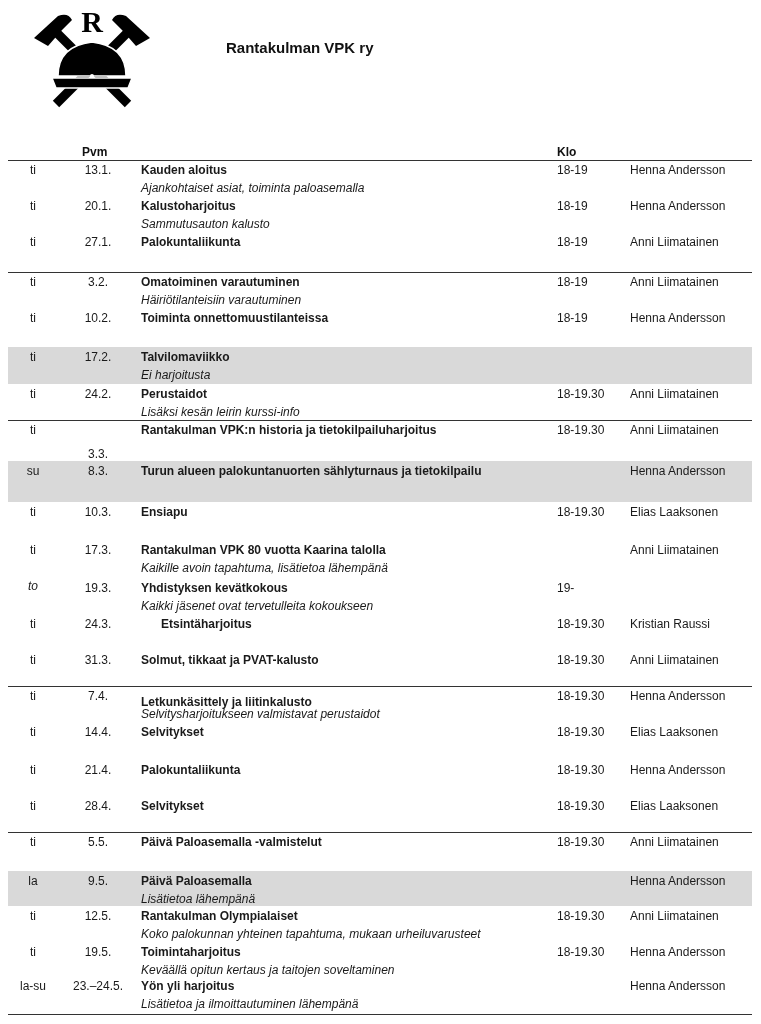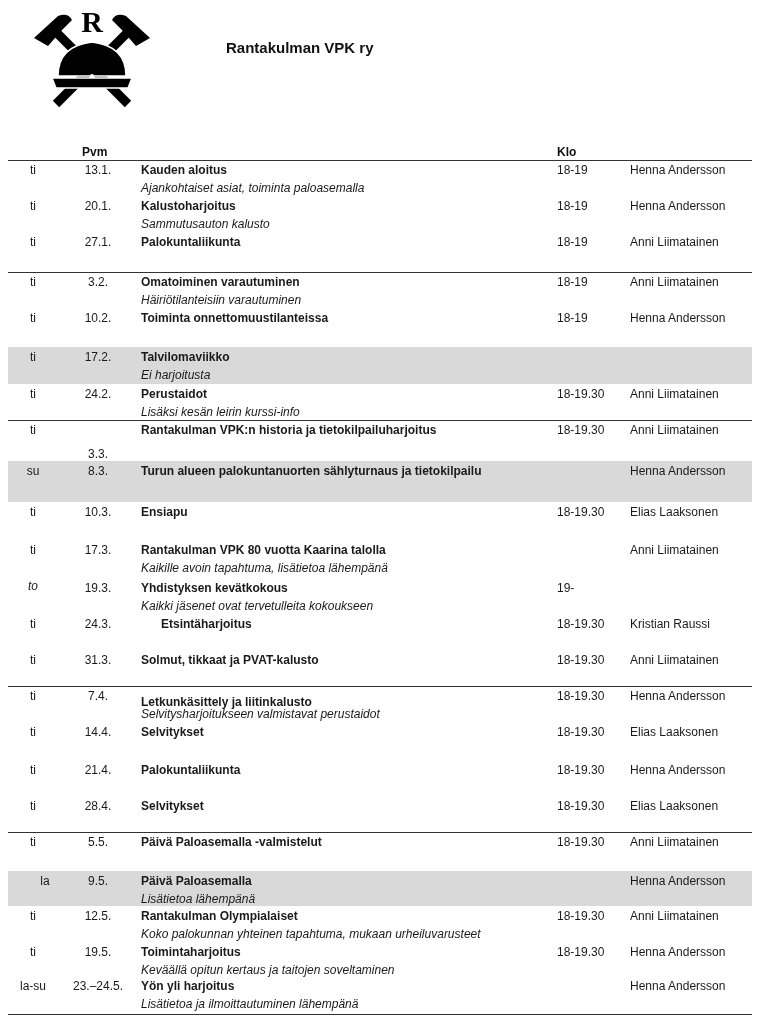--- a/index.html
+++ b/index.html
@@ -186,21 +186,21 @@
     </div>
     <div class="hline" style="top: 832px;"></div>
     <div class="row" style="top: 833px; height: 37px;">
       <div class="cell c-day" style="top: 2px;">ti</div>
       <div class="cell c-date" style="top: 2px;">5.5.</div>
       <div class="cell c-title" style="top: 2px;">Päivä Paloasemalla -valmistelut</div>
       <div class="cell c-time" style="top: 2px;">18-19.30</div>
       <div class="cell c-lead" style="top: 2px;">Anni Liimatainen</div>
     </div>
     <div class="row shaded" style="top: 871px; height: 35px;">
-      <div class="cell c-day" style="top: 3px; padding-left: 12px;">la</div>
+      <div class="cell c-day" style="top: 3px;">la</div>
       <div class="cell c-date" style="top: 3px;">9.5.</div>
       <div class="cell c-title" style="top: 3px;">Päivä Paloasemalla</div>
       <div class="cell c-time" style="top: 3px;"></div>
       <div class="cell c-lead" style="top: 3px;">Henna Andersson</div>
       <div class="cell c-sub" style="top: 21px;">Lisätietoa lähempänä</div>
     </div>
     <div class="row" style="top: 907px; height: 35px;">
       <div class="cell c-day" style="top: 2px;">ti</div>
       <div class="cell c-date" style="top: 2px;">12.5.</div>
       <div class="cell c-title" style="top: 2px;">Rantakulman Olympialaiset</div>

